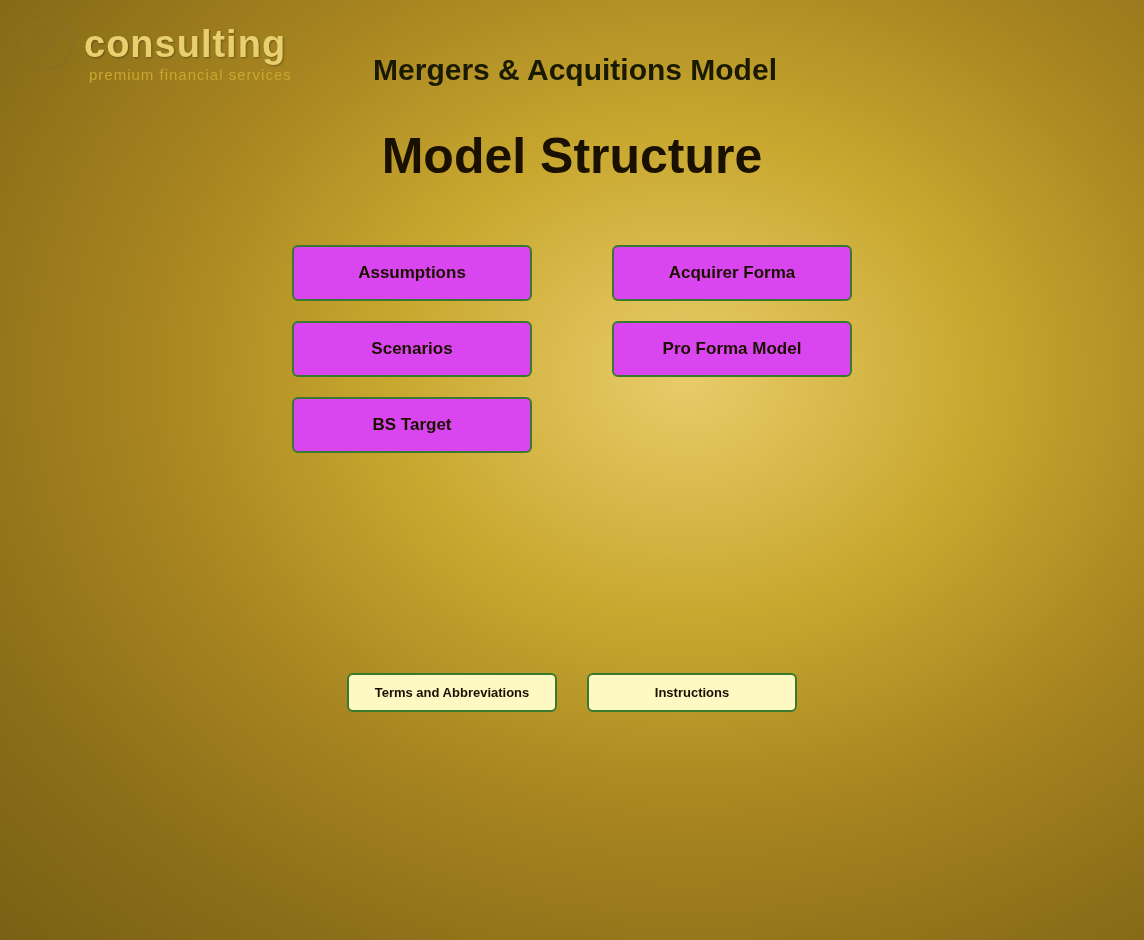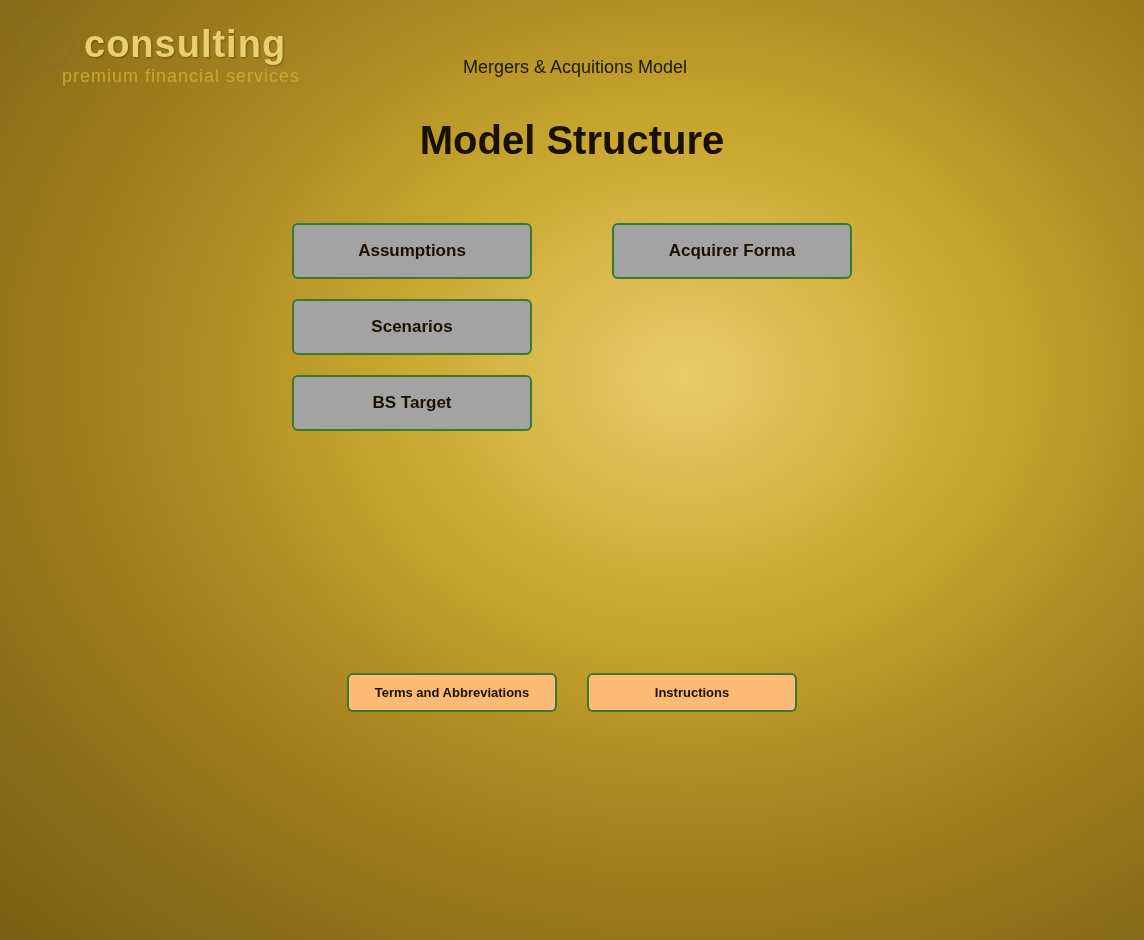--- a/index.html
+++ b/index.html
@@ -60,50 +60,50 @@
 
     .logo-text {
       font-size: 38px;
       font-weight: bold;
       color: #e8d070;
       letter-spacing: 1px;
       text-shadow: 1px 1px 2px rgba(0,0,0,0.3);
     }
 
     .tagline {
-      font-size: 18px;
+      font-size: 15px;
       color: #c8a830;
-      margin-left: 40px;
+      margin-left: 67px;
       margin-top: -4px;
       letter-spacing: 1px;
       text-align: center;
     }
 
     .page-title {
       width: 100%;
       text-align: center;
-      font-size: 18px;
-      font-weight: normal;
+      font-size: 30px;
+      font-weight: bold;
       color: #1a1a00;
       margin-top: -30px;
       padding-right: 16px;
     }
 
     
     .main-content {
       flex: 1;
       display: flex;
       flex-direction: column;
       align-items: center;
       width: 100%;
       padding-top: 40px;
     }
 
     .model-structure-title {
-      font-size: 40px;
+      font-size: 50px;
       font-weight: bold;
       color: #1a1000;
       margin-bottom: 60px;
       text-align: center;
     }
 
     
     .button-grid {
       display: flex;
       flex-direction: row;
@@ -113,21 +113,21 @@
     }
 
     .button-column {
       display: flex;
       flex-direction: column;
       gap: 20px;
       align-items: center;
     }
 
     .nav-button {
-      background: #a3a3a3;
+      background: #d946ef;
       border: 2px solid #3a7a30;
       border-radius: 6px;
       padding: 16px 0;
       width: 240px;
       font-size: 17px;
       font-weight: bold;
       color: #1a1000;
       text-align: center;
       cursor: pointer;
       display: flex;
@@ -139,21 +139,21 @@
     .footer {
       width: 100%;
       display: flex;
       justify-content: center;
       gap: 30px;
       padding-bottom: 30px;
       margin-top: auto;
     }
 
     .footer-button {
-      background: #fdba74;
+      background: #fef9c3;
       border: 2px solid #3a7a30;
       border-radius: 6px;
       padding: 10px 12px;
       width: 210px;
       font-size: 13px;
       font-weight: bold;
       color: #1a1000;
       text-align: center;
       cursor: pointer;
     }
@@ -180,20 +180,21 @@
     <div class="button-grid">
 
       <div class="button-column">
         <button class="nav-button">Assumptions</button>
         <button class="nav-button">Scenarios</button>
         <button class="nav-button">BS Target</button>
       </div>
 
       <div class="button-column">
         <button class="nav-button">Acquirer Forma</button>
+        <button class="nav-button">Pro Forma Model</button>
       </div>
 
 
     </div>
   </div>
 
   <div class="footer">
     <button class="footer-button">Terms and Abbreviations</button>
     <button class="footer-button">Instructions</button>
   </div>

